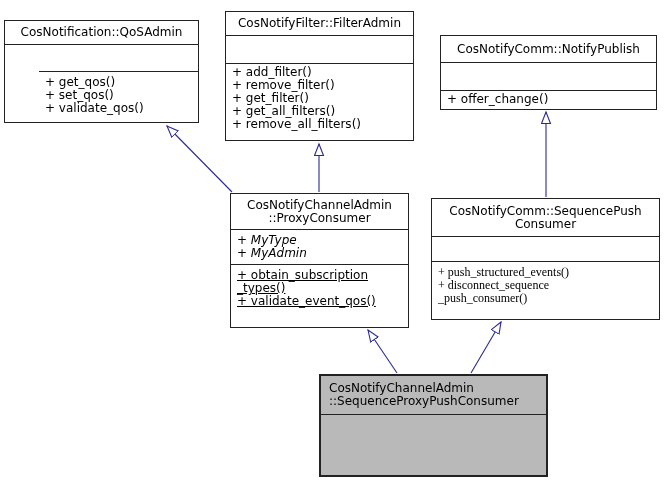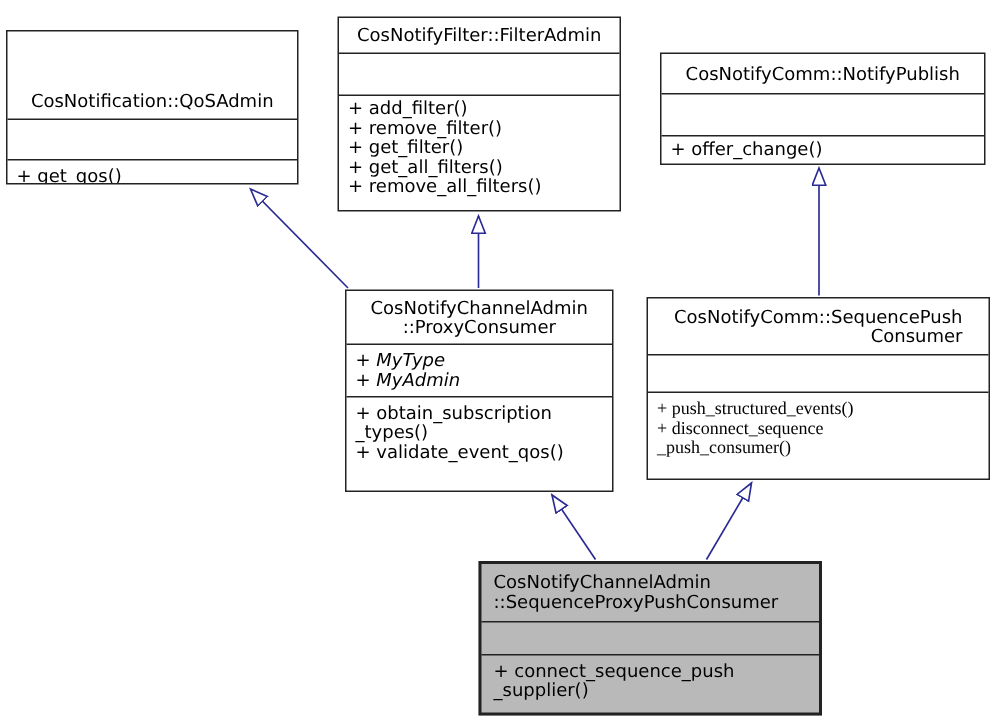--- a/index.html
+++ b/index.html
@@ -25,29 +25,29 @@
     overflow:hidden;
   }
   .uml .sec + .sec{border-top:1px solid #222;}
   .uml .title{
     display:flex;align-items:center;justify-content:center;
     text-align:center;padding:1px 3px;
   }
   .uml .attrs,.uml .methods{padding:4px 6px 2px 6px;}
   
   #c0{left:4px;  top:20px;  width:195px; height:103px;}
-  #c0 .title{height:23px;margin-top:35px;} #c0 .attrs{height:27px;} #c0 .methods{flex:1;}
+  #c0 .title{height:23px;} #c0 .attrs{height:27px;} #c0 .methods{flex:1;margin-left:34px;}
   #c1{left:225px;top:11px;  width:189px; height:130px;}
   #c1 .title{height:23px;} #c1 .attrs{height:28px;} #c1 .methods{flex:1;padding-top:2px;}
   #c2{left:440px;top:35px;  width:217px; height:75px;}
   #c2 .title{height:26px;} #c2 .attrs{height:28px;} #c2 .methods{flex:1;padding-top:2px;}
   #c3{left:230px;top:193px; width:179px; height:135px;}
-  #c3 .title{height:35px;} #c3 .attrs{height:35px;font-style:italic;} #c3 .methods{flex:1;}
+  #c3 .title{height:35px;} #c3 .attrs{height:35px;font-style:italic;} #c3 .methods{flex:1;text-decoration:underline;}
   #c4{left:431px;top:198px; width:229px; height:122px;}
-  #c4 .title{height:37px;text-align:right;} #c4 .attrs{height:25px;} #c4 .methods{flex:1;font-family:Liberation Serif, serif;}
+  #c4 .title{height:37px;} #c4 .attrs{height:25px;} #c4 .methods{flex:1;font-family:Liberation Serif, serif;}
   #c5{left:319px;top:374px; width:229px; height:103px; border-width:2px;}
   #c5 .title{height:38px;justify-content:flex-start;text-align:left;padding-left:8px;}
   #c5 .attrs{height:22px;} #c5 .methods{flex:1;padding-left:8px;}
 </style>
 </head>
 <body>
 
 <div id="canvas">
 
   <svg id="arrows" width="667" height="485" viewBox="0 0 667 485" xmlns="http://www.w3.org/2000/svg">
@@ -103,17 +103,15 @@
     <div class="sec attrs"></div>
     <div class="sec methods">+ push_structured_events()
 + disconnect_sequence
 _push_consumer()</div>
   </div>
 
   <div class="uml" id="c5" style="background: rgb(185, 185, 185);">
     <div class="sec title">CosNotifyChannelAdmin
 ::SequenceProxyPushConsumer</div>
     <div class="sec attrs"></div>
-    <div class="sec methods">+ connect_sequence_push
-_supplier()</div>
   </div>
 
 </div>
 
 </body></html>

